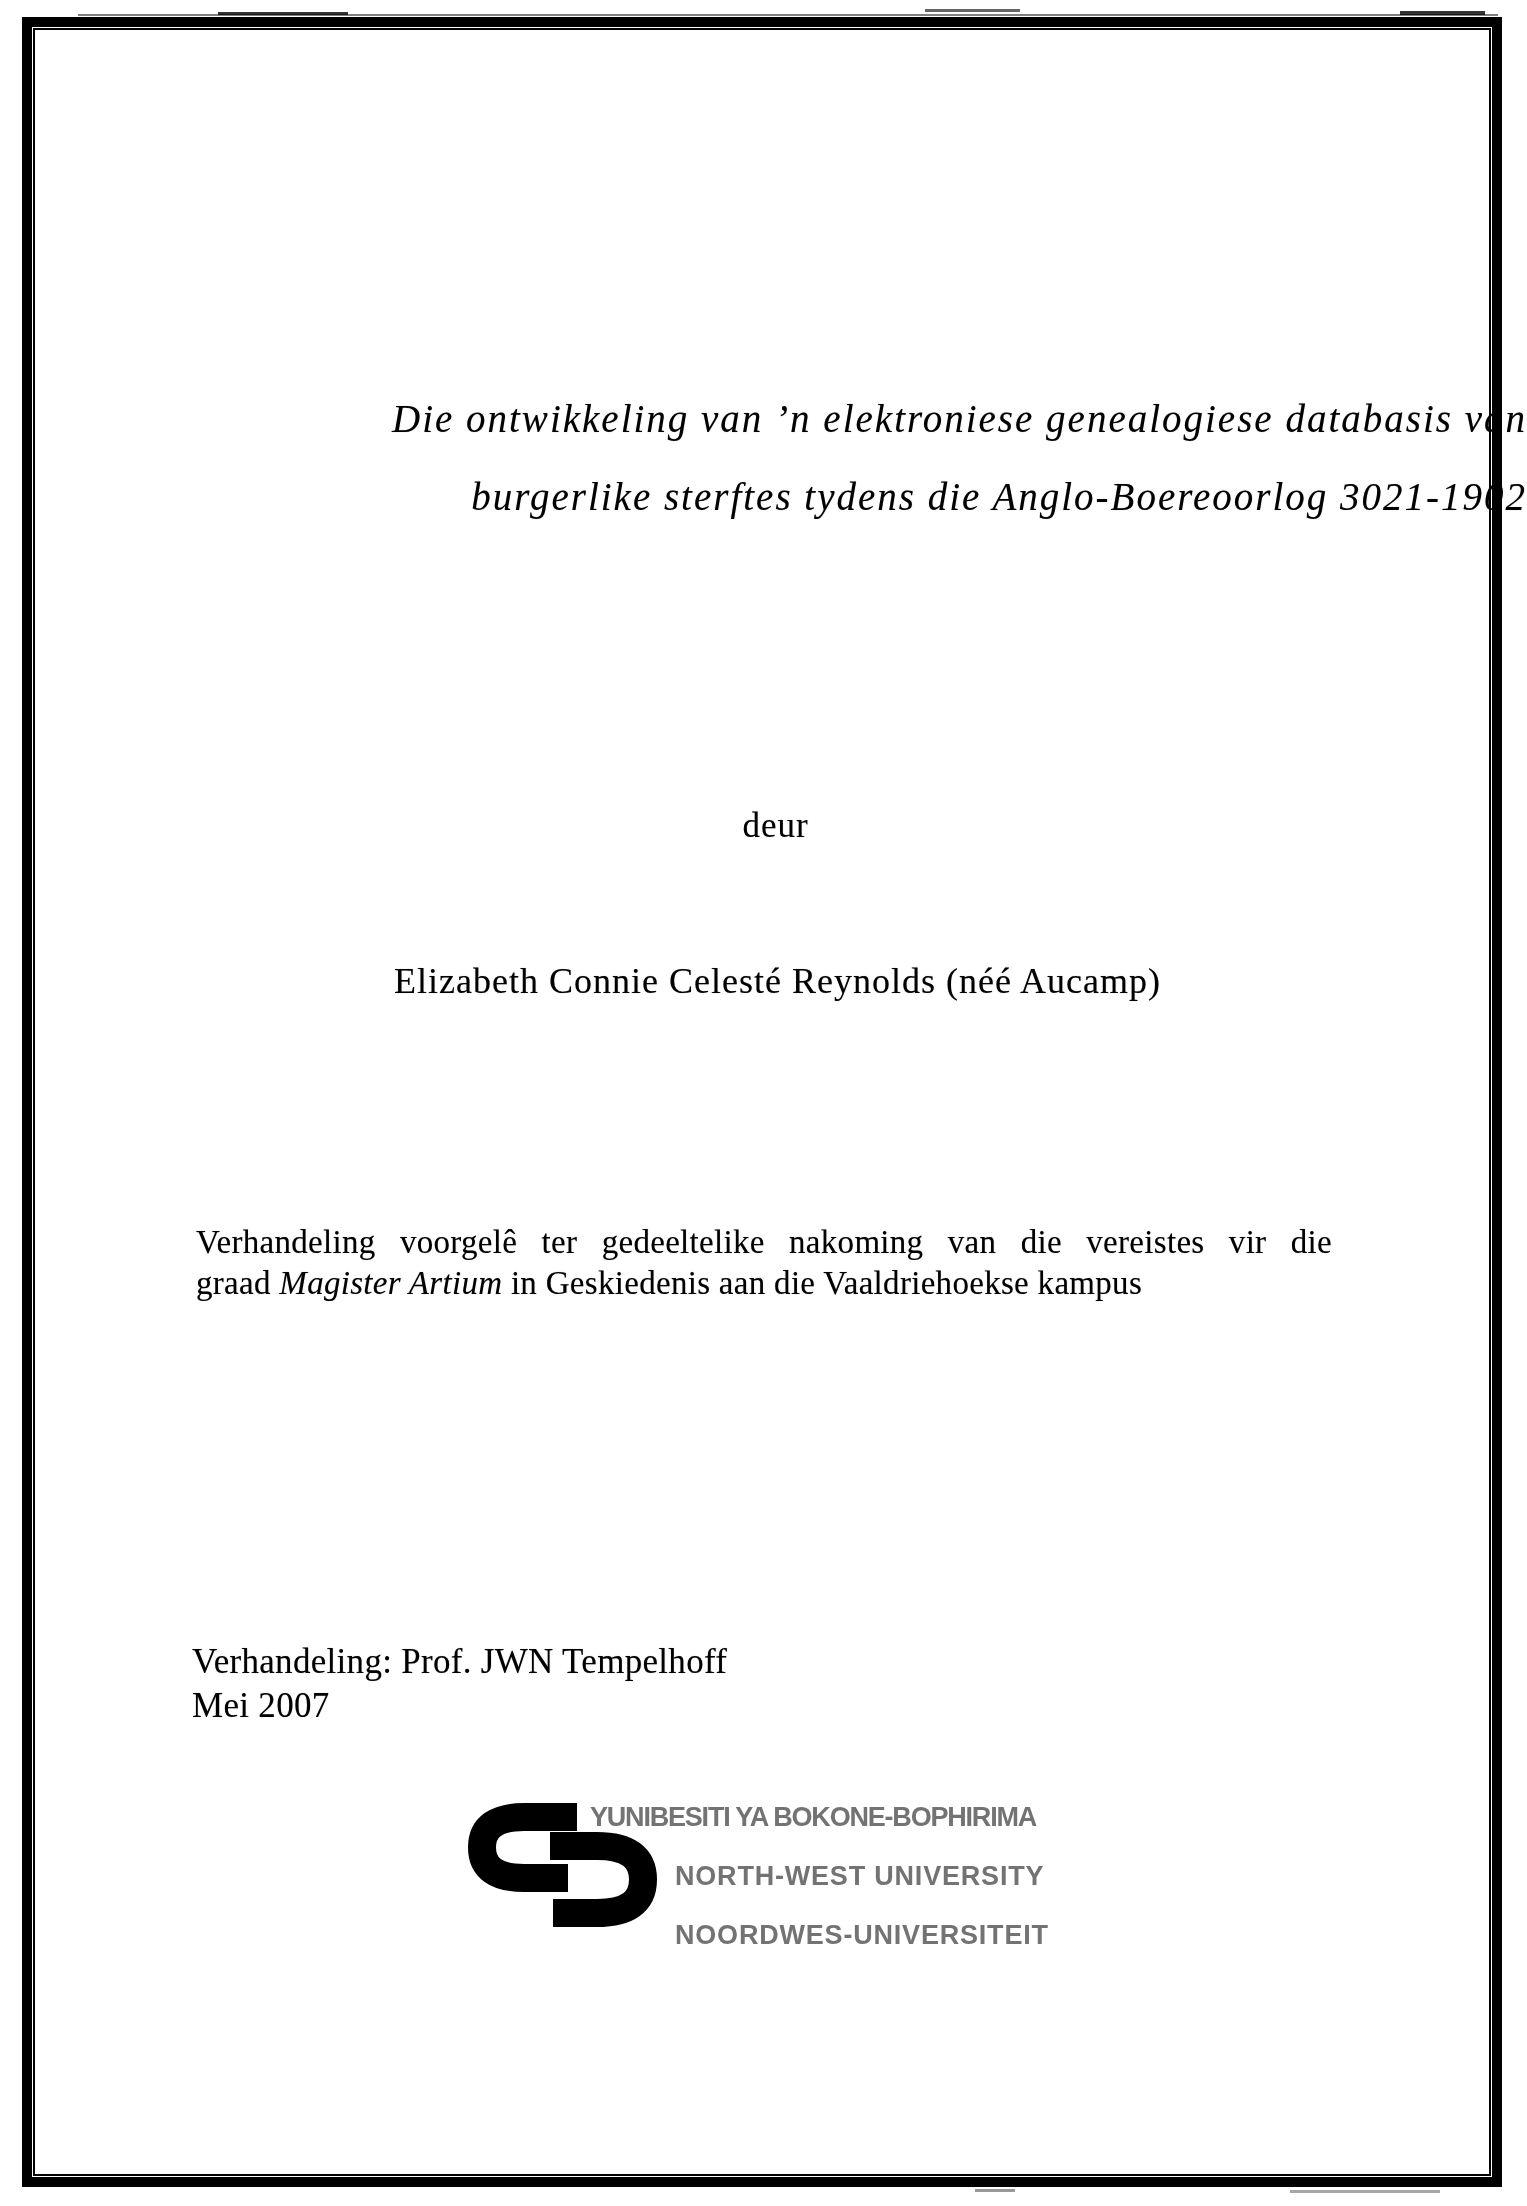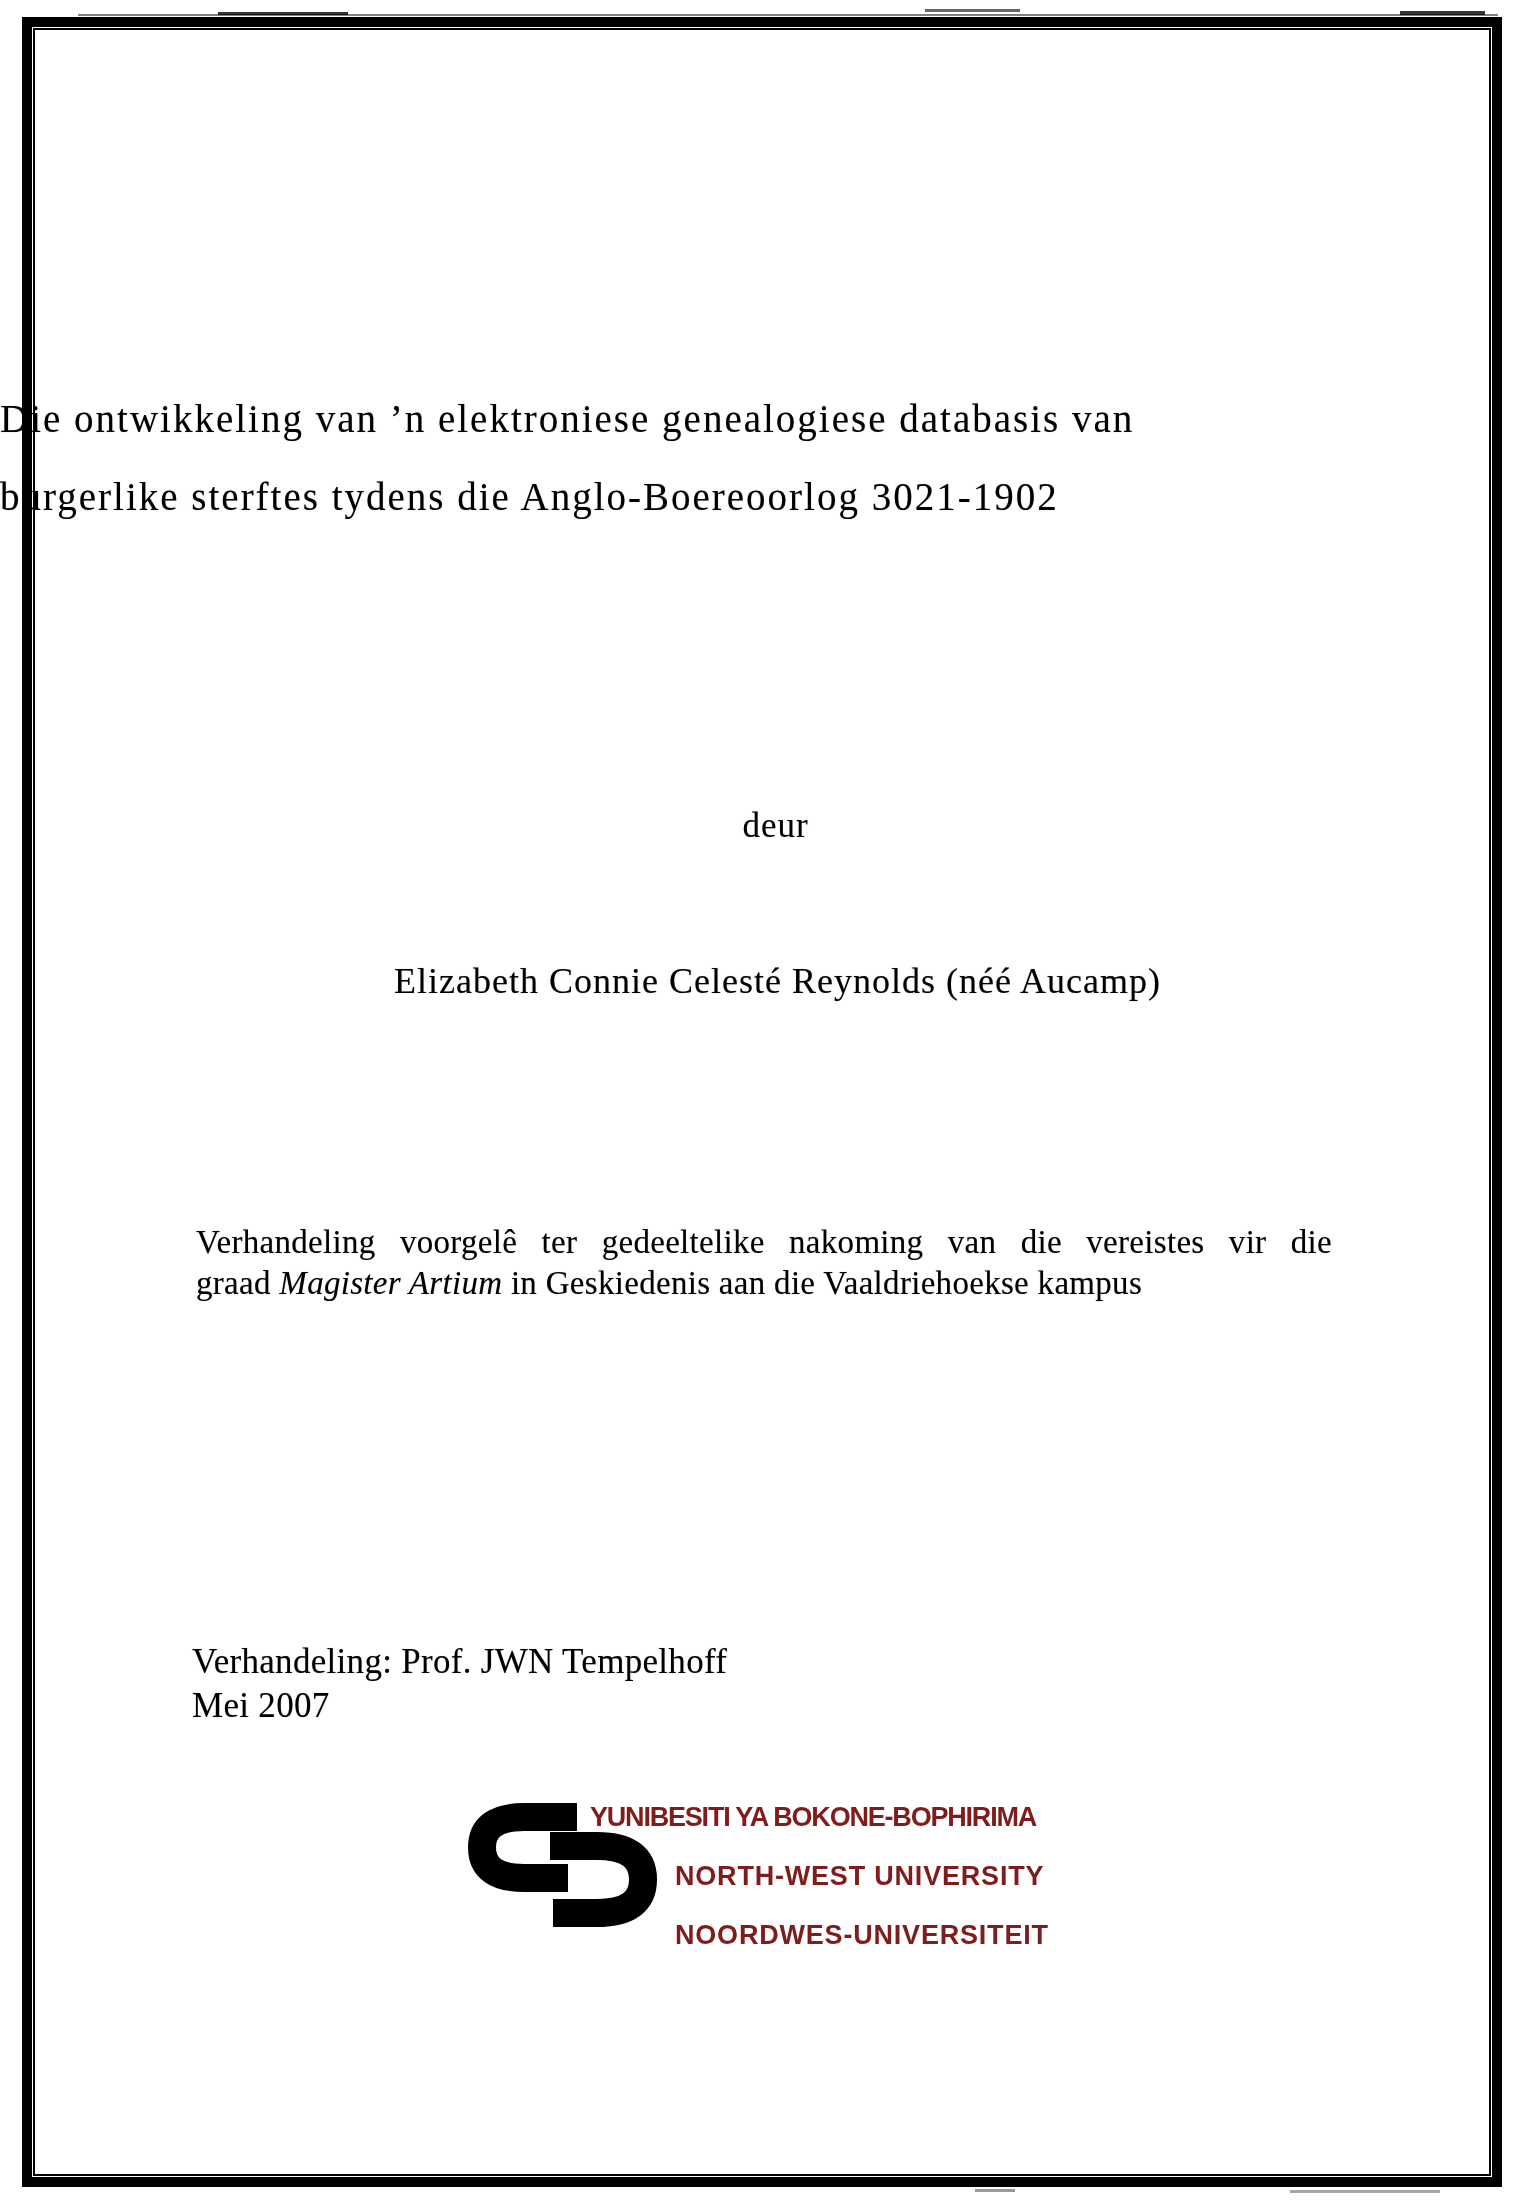--- a/index.html
+++ b/index.html
@@ -29,25 +29,26 @@
   .a1 { left: 78px;   top: 14px;   width: 1420px; height: 2px; opacity: .5; }
   .a2 { left: 218px;  top: 12px;   width: 130px;  height: 3px; opacity: .8; }
   .a3 { left: 925px;  top: 9px;    width: 95px;   height: 3px; opacity: .6; }
   .a4 { left: 1400px; top: 11px;   width: 85px;   height: 4px; opacity: .8; }
   .a5 { left: 975px;  top: 2189px; width: 40px;   height: 3px; opacity: .4; }
   .a6 { left: 1290px; top: 2190px; width: 150px;  height: 3px; opacity: .35; }
 
   .title {
     position: absolute;
     top: 380px; left: 0; width: 100%;
-    text-align: left;
+    text-align: right;
     font-size: 39px;
     line-height: 78px;
     letter-spacing: 2px;
     white-space: nowrap;
+    font-style: italic;
   }
   .byline {
     position: absolute;
     top: 806px; left: 12px; width: 100%;
     text-align: center;
     font-size: 35px;
     line-height: 40px;
     letter-spacing: 1px;
   }
   .author {
@@ -83,21 +84,21 @@
   }
   .logo-icon { position: absolute; left: 0; top: 0; }
   .logo-text {
     position: absolute;
     left: 132px; top: 4px;
     font-family: "Liberation Sans", sans-serif;
     font-size: 27px;
     line-height: 30px;
     font-weight: bold;
     white-space: nowrap;
-    color: #7f1d1d;
+    color: #737373;
   }
   .logo-line1 { letter-spacing: -1.2px; }
   .logo-line2, .logo-line3 { margin-left: 85px; letter-spacing: 0.8px; margin-top: 29px; }
 </style>
 </head>
 <body>
 
 <div class="page">
 
   <div class="frame">

